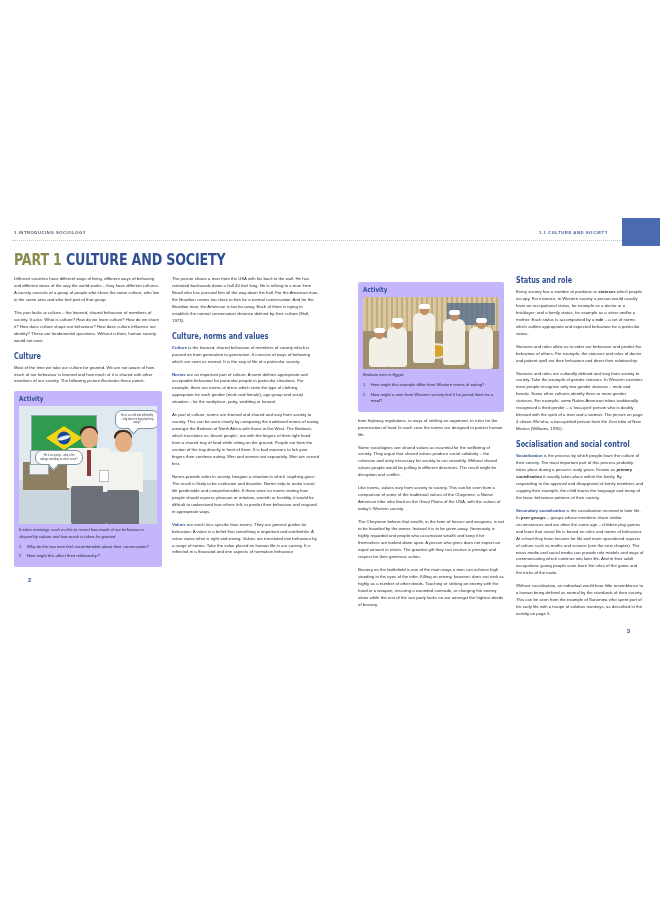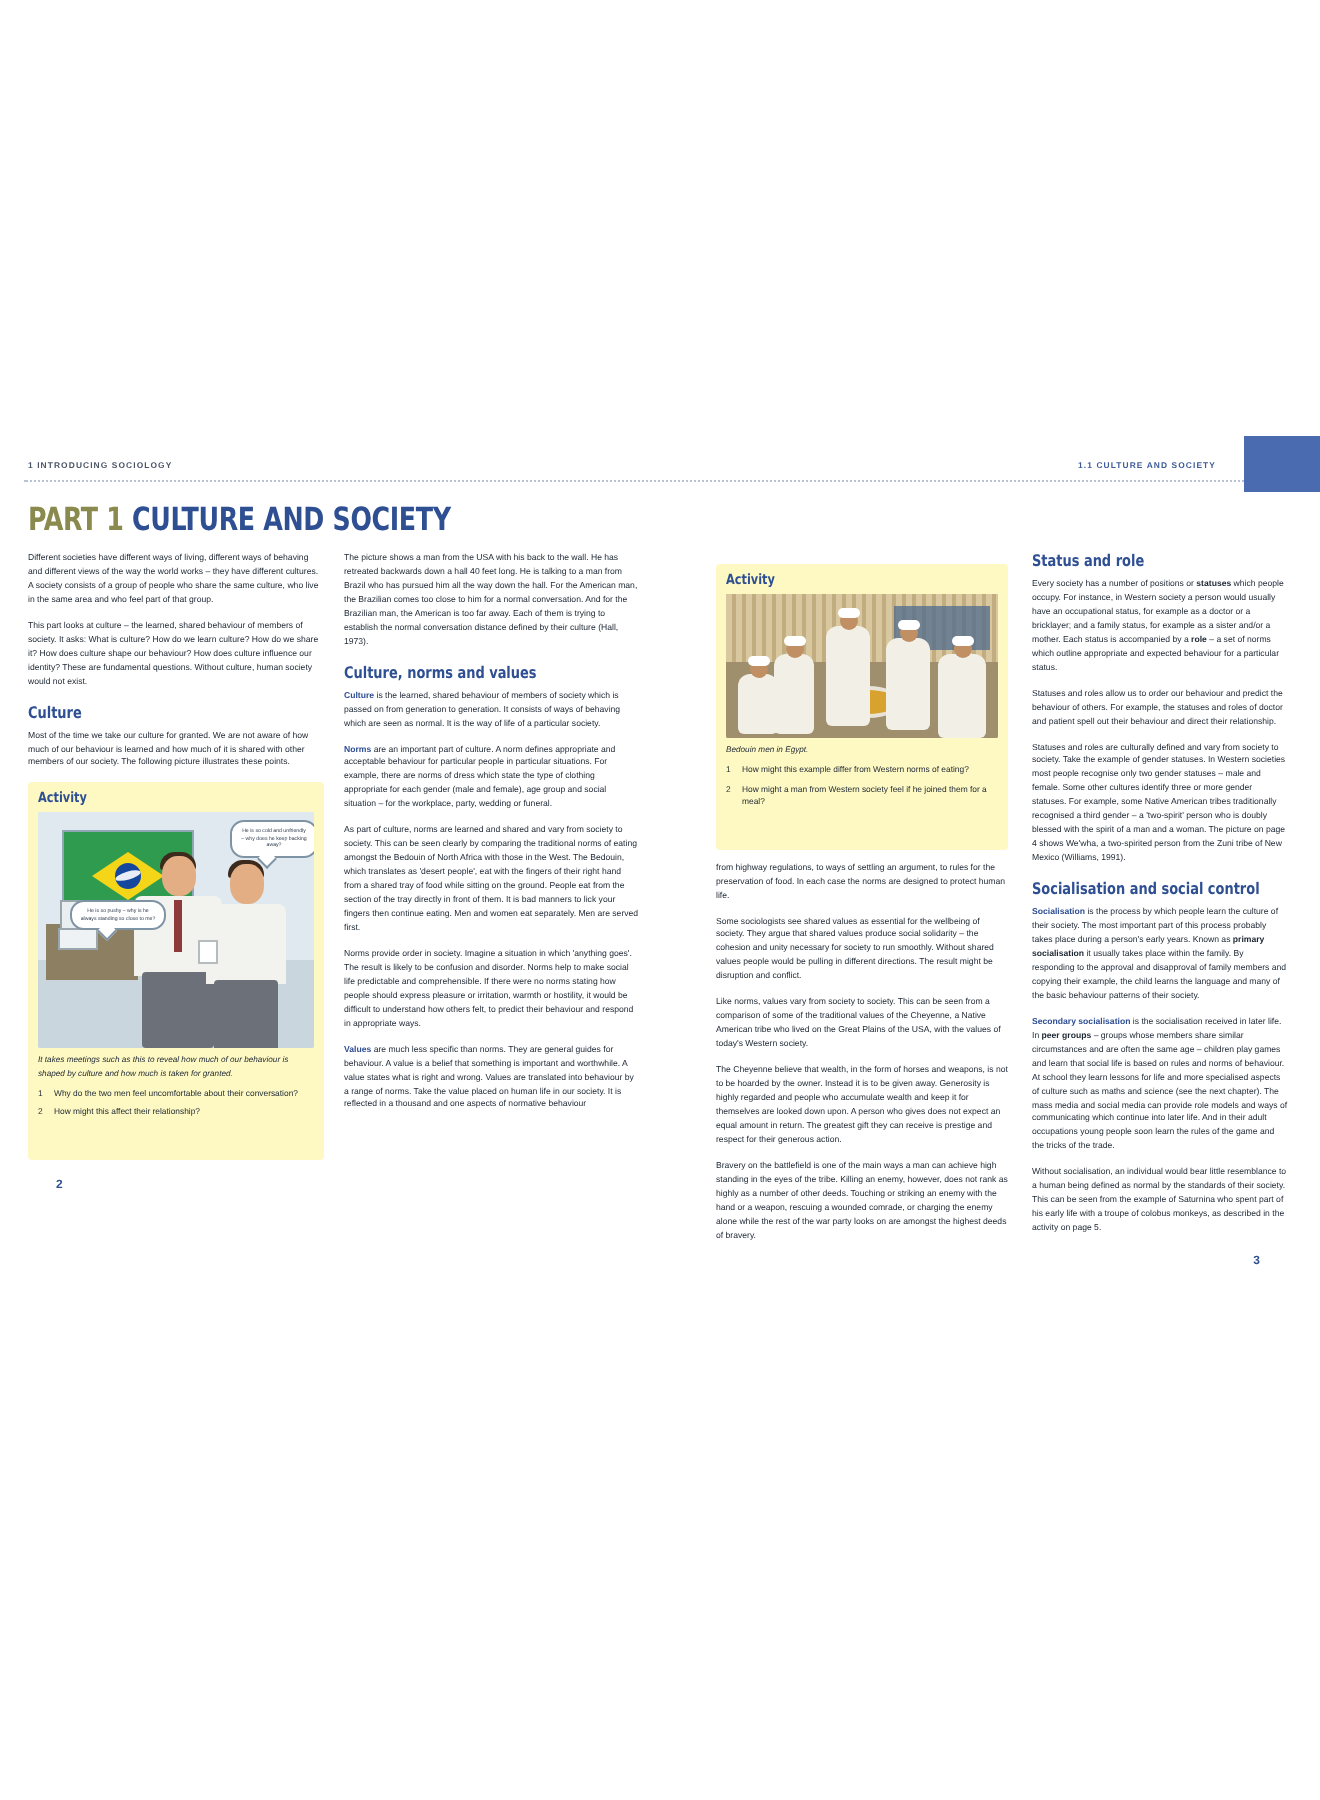--- a/index.html
+++ b/index.html
@@ -63,21 +63,21 @@
     margin:7px 0 4px 0;
     font-size:8px;font-weight:bold;color:#2f4f93;
     font-family:"DejaVu Sans Condensed","Liberation Sans", sans-serif;
     transform:scaleX(.9);transform-origin:left center;
     white-space:nowrap;
   }
   .kw{font-weight:bold;color:#2f4f93;}
 
   
   .activity{
-    background:#fef9c3;border-radius:2px;padding:4px 5px 17px 5px;
+    background:#c4b5fd;border-radius:2px;padding:4px 5px 4px 5px;
     margin:6px 0 6px 0;
   }
   .activity .ahead{
     font-size:7px;font-weight:bold;color:#2f4f93;
     font-family:"DejaVu Sans Condensed","Liberation Sans", sans-serif;
     transform:scaleX(.9);transform-origin:left center;
     margin-bottom:3px;
   }
   .activity .cap{
     font-size:4.1px;font-style:italic;color:#1d2733;line-height:1.5;

